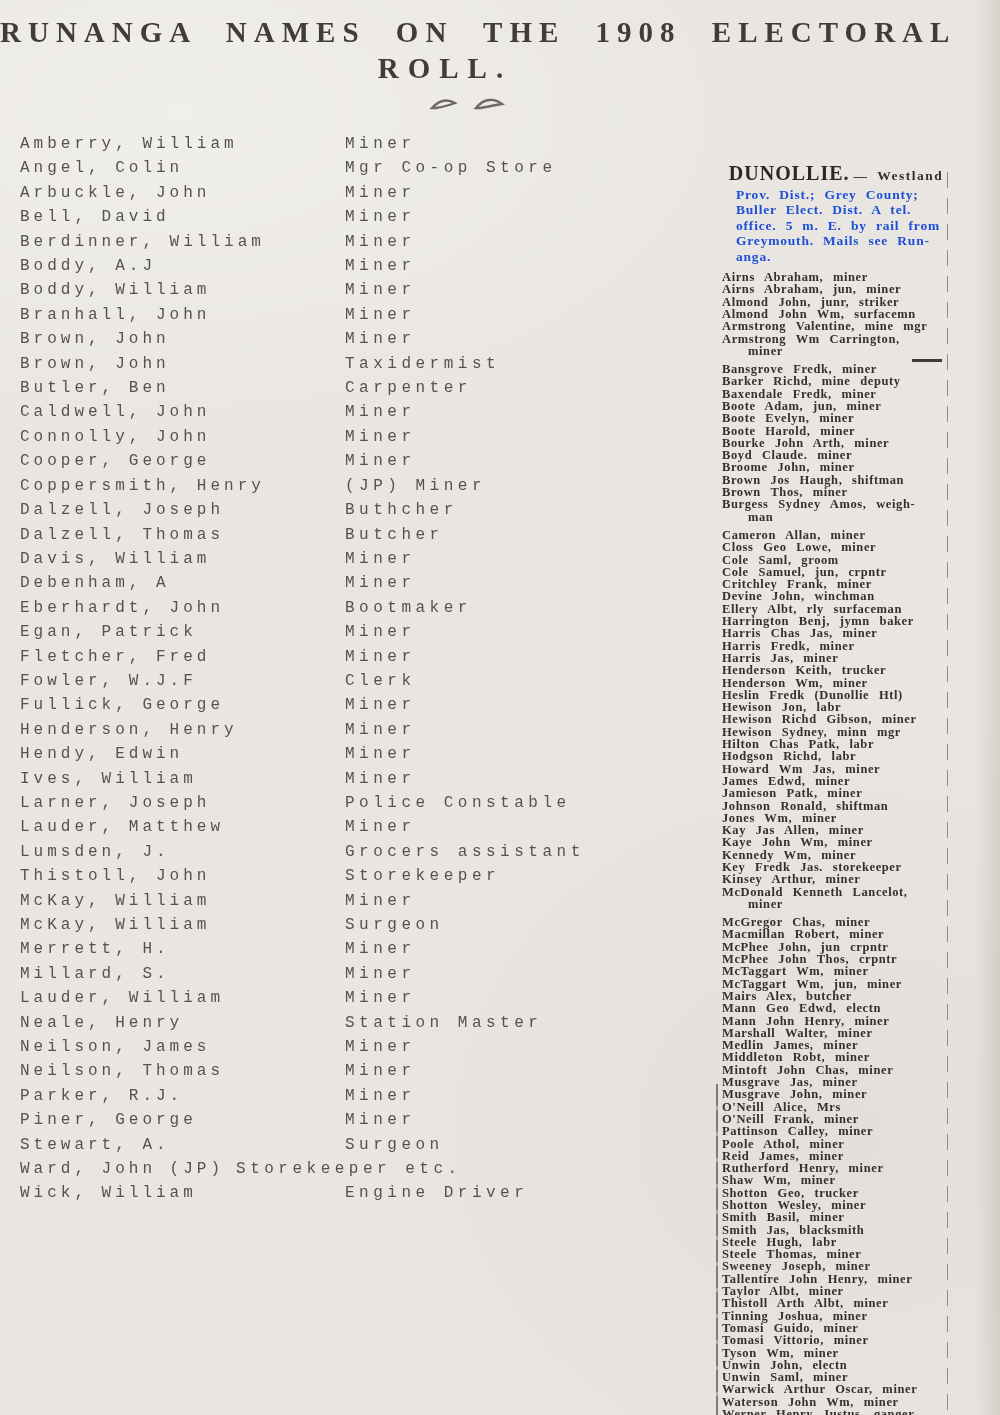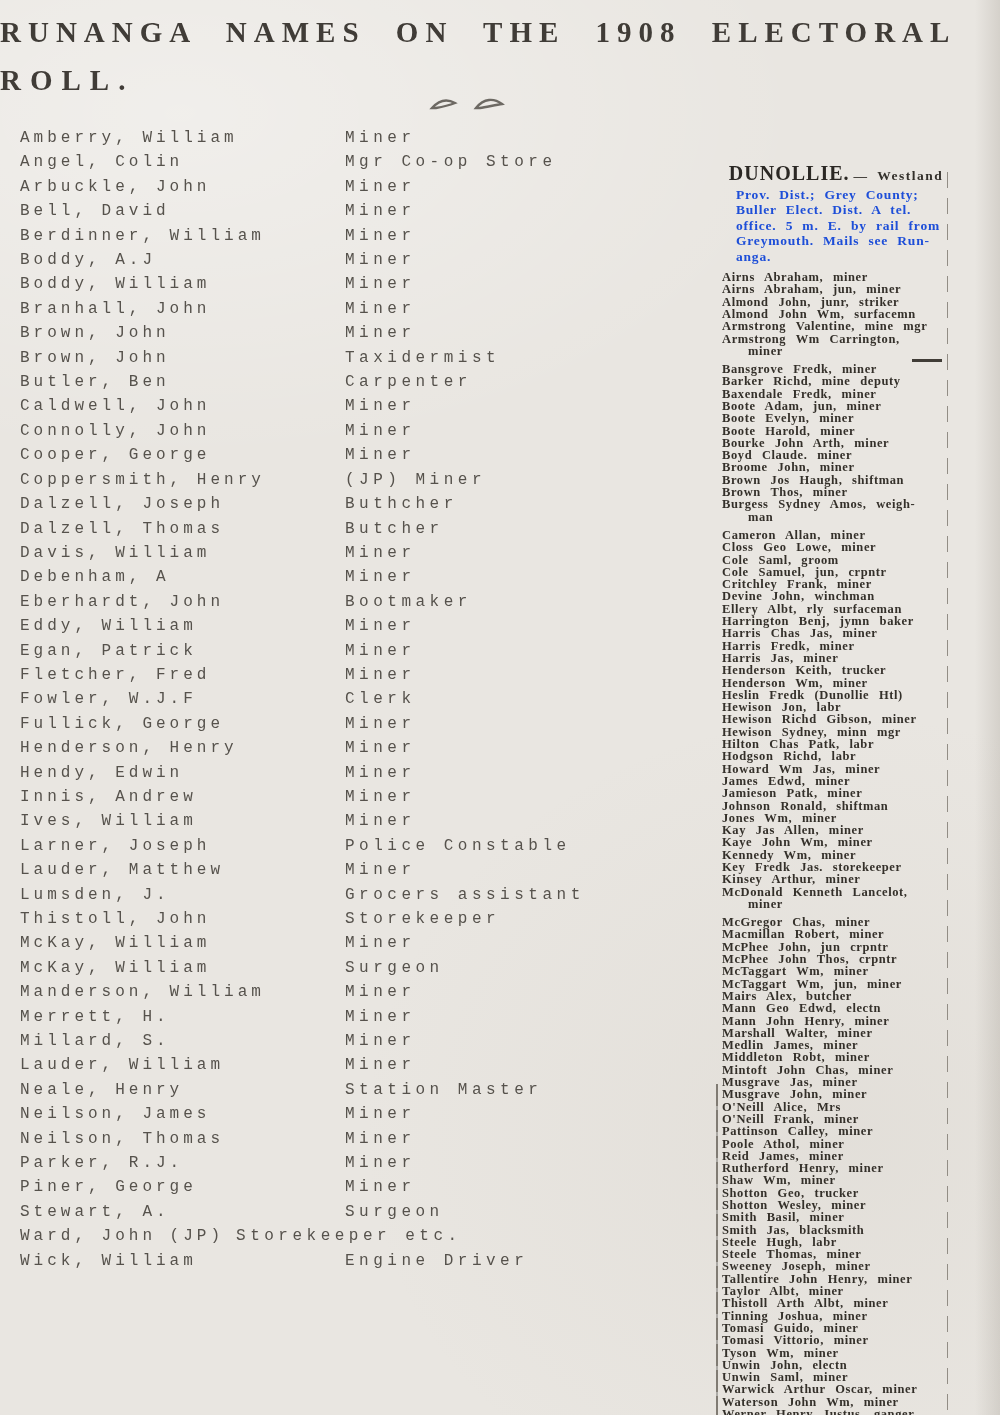--- a/index.html
+++ b/index.html
@@ -8,34 +8,34 @@
     background:
       linear-gradient(to right, rgba(0,0,0,0) 975px, rgba(120,112,100,0.18) 1000px),
       radial-gradient(900px 500px at 18% 8%, rgba(255,255,255,0.35), rgba(255,255,255,0) 70%),
       radial-gradient(700px 600px at 85% 80%, rgba(180,172,160,0.12), rgba(0,0,0,0) 70%),
       #e9e6e1;
     font-family:"Liberation Serif", serif;
   }
   .page{position:absolute;inset:0;}
 
   
-  .title-block{position:absolute;top:16px;left:0;width:890px;text-align:left;color:#403c37;}
+  .title-block{position:absolute;top:16px;left:0;width:890px;text-align:center;color:#403c37;}
   .title-line1{
     font-family:"Liberation Serif", serif;font-weight:bold;font-size:29px;
     letter-spacing:7px;word-spacing:16px;white-space:nowrap;
   }
   .title-line2{
     font-family:"Liberation Serif", serif;font-weight:bold;font-size:29px;
-    letter-spacing:9px;margin-top:15px;
+    letter-spacing:9px;margin-top:3px;
   }
   .flourish{position:absolute;top:92px;left:428px;width:90px;height:26px;}
 
   
   .roll{
-    position:absolute;left:20px;top:126px;width:690px;
+    position:absolute;left:20px;top:132px;width:690px;
     font-family:"Liberation Mono", monospace;
     font-size:16px;color:#56524c;
   }
   .roll-row{height:24.42px;line-height:24.42px;white-space:nowrap;letter-spacing:4px;}
   .roll-name{display:inline-block;width:325px;}
   .roll-row.inline .roll-name{display:inline;width:auto;margin-right:12px;}
   .roll-occ{letter-spacing:4.5px;}
 
   
   .clipping{
@@ -98,36 +98,33 @@
       <div class="roll-row"><span class="roll-name">Butler, Ben</span><span class="roll-occ">Carpenter</span></div>
       <div class="roll-row"><span class="roll-name">Caldwell, John</span><span class="roll-occ">Miner</span></div>
       <div class="roll-row"><span class="roll-name">Connolly, John</span><span class="roll-occ">Miner</span></div>
       <div class="roll-row"><span class="roll-name">Cooper, George</span><span class="roll-occ">Miner</span></div>
       <div class="roll-row"><span class="roll-name">Coppersmith, Henry</span><span class="roll-occ">(JP) Miner</span></div>
       <div class="roll-row"><span class="roll-name">Dalzell, Joseph</span><span class="roll-occ">Buthcher</span></div>
       <div class="roll-row"><span class="roll-name">Dalzell, Thomas</span><span class="roll-occ">Butcher</span></div>
       <div class="roll-row"><span class="roll-name">Davis, William</span><span class="roll-occ">Miner</span></div>
       <div class="roll-row"><span class="roll-name">Debenham, A</span><span class="roll-occ">Miner</span></div>
       <div class="roll-row"><span class="roll-name">Eberhardt, John</span><span class="roll-occ">Bootmaker</span></div>
-      <div class="roll-row"><span class="roll-name">Eddy, William</span><span class="roll-occ">Miner</span></div>
       <div class="roll-row"><span class="roll-name">Egan, Patrick</span><span class="roll-occ">Miner</span></div>
       <div class="roll-row"><span class="roll-name">Fletcher, Fred</span><span class="roll-occ">Miner</span></div>
       <div class="roll-row"><span class="roll-name">Fowler, W.J.F</span><span class="roll-occ">Clerk</span></div>
       <div class="roll-row"><span class="roll-name">Fullick, George</span><span class="roll-occ">Miner</span></div>
       <div class="roll-row"><span class="roll-name">Henderson, Henry</span><span class="roll-occ">Miner</span></div>
       <div class="roll-row"><span class="roll-name">Hendy, Edwin</span><span class="roll-occ">Miner</span></div>
-      <div class="roll-row"><span class="roll-name">Innis, Andrew</span><span class="roll-occ">Miner</span></div>
       <div class="roll-row"><span class="roll-name">Ives, William</span><span class="roll-occ">Miner</span></div>
       <div class="roll-row"><span class="roll-name">Larner, Joseph</span><span class="roll-occ">Police Constable</span></div>
       <div class="roll-row"><span class="roll-name">Lauder, Matthew</span><span class="roll-occ">Miner</span></div>
       <div class="roll-row"><span class="roll-name">Lumsden, J.</span><span class="roll-occ">Grocers assistant</span></div>
       <div class="roll-row"><span class="roll-name">Thistoll, John</span><span class="roll-occ">Storekeeper</span></div>
       <div class="roll-row"><span class="roll-name">McKay, William</span><span class="roll-occ">Miner</span></div>
       <div class="roll-row"><span class="roll-name">McKay, William</span><span class="roll-occ">Surgeon</span></div>
-      <div class="roll-row"><span class="roll-name">Manderson, William</span><span class="roll-occ">Miner</span></div>
       <div class="roll-row"><span class="roll-name">Merrett, H.</span><span class="roll-occ">Miner</span></div>
       <div class="roll-row"><span class="roll-name">Millard, S.</span><span class="roll-occ">Miner</span></div>
       <div class="roll-row"><span class="roll-name">Lauder, William</span><span class="roll-occ">Miner</span></div>
       <div class="roll-row"><span class="roll-name">Neale, Henry</span><span class="roll-occ">Station Master</span></div>
       <div class="roll-row"><span class="roll-name">Neilson, James</span><span class="roll-occ">Miner</span></div>
       <div class="roll-row"><span class="roll-name">Neilson, Thomas</span><span class="roll-occ">Miner</span></div>
       <div class="roll-row"><span class="roll-name">Parker, R.J.</span><span class="roll-occ">Miner</span></div>
       <div class="roll-row"><span class="roll-name">Piner, George</span><span class="roll-occ">Miner</span></div>
       <div class="roll-row"><span class="roll-name">Stewart, A.</span><span class="roll-occ">Surgeon</span></div>
       <div class="roll-row inline"><span class="roll-name">Ward, John (JP)</span><span class="roll-occ">Storekeeper etc.</span></div>

